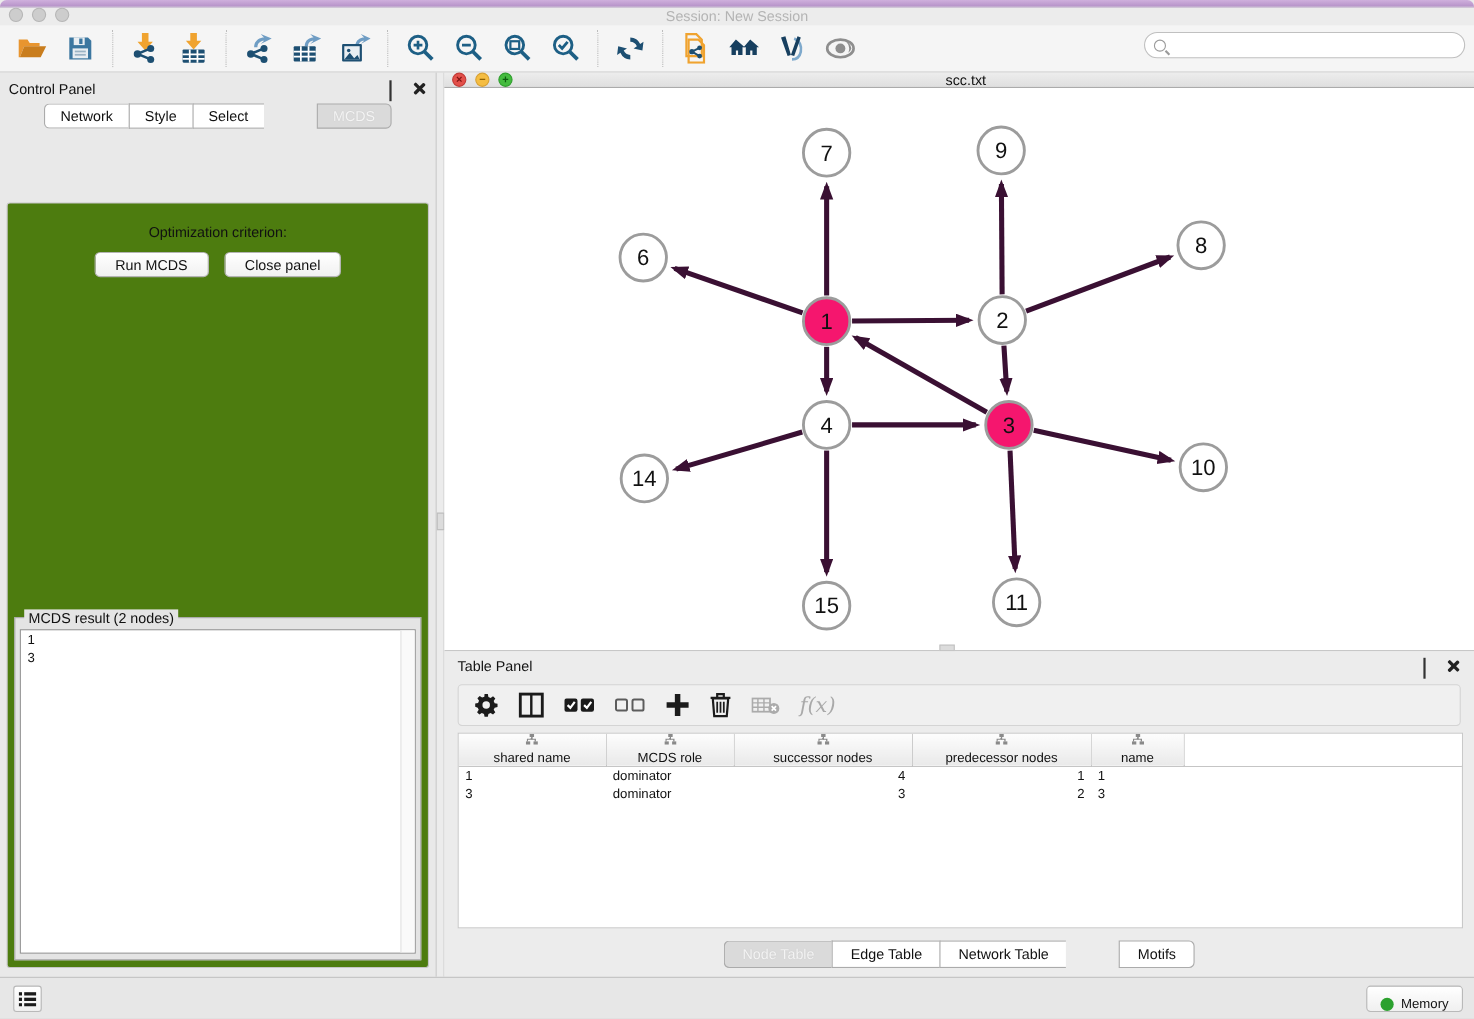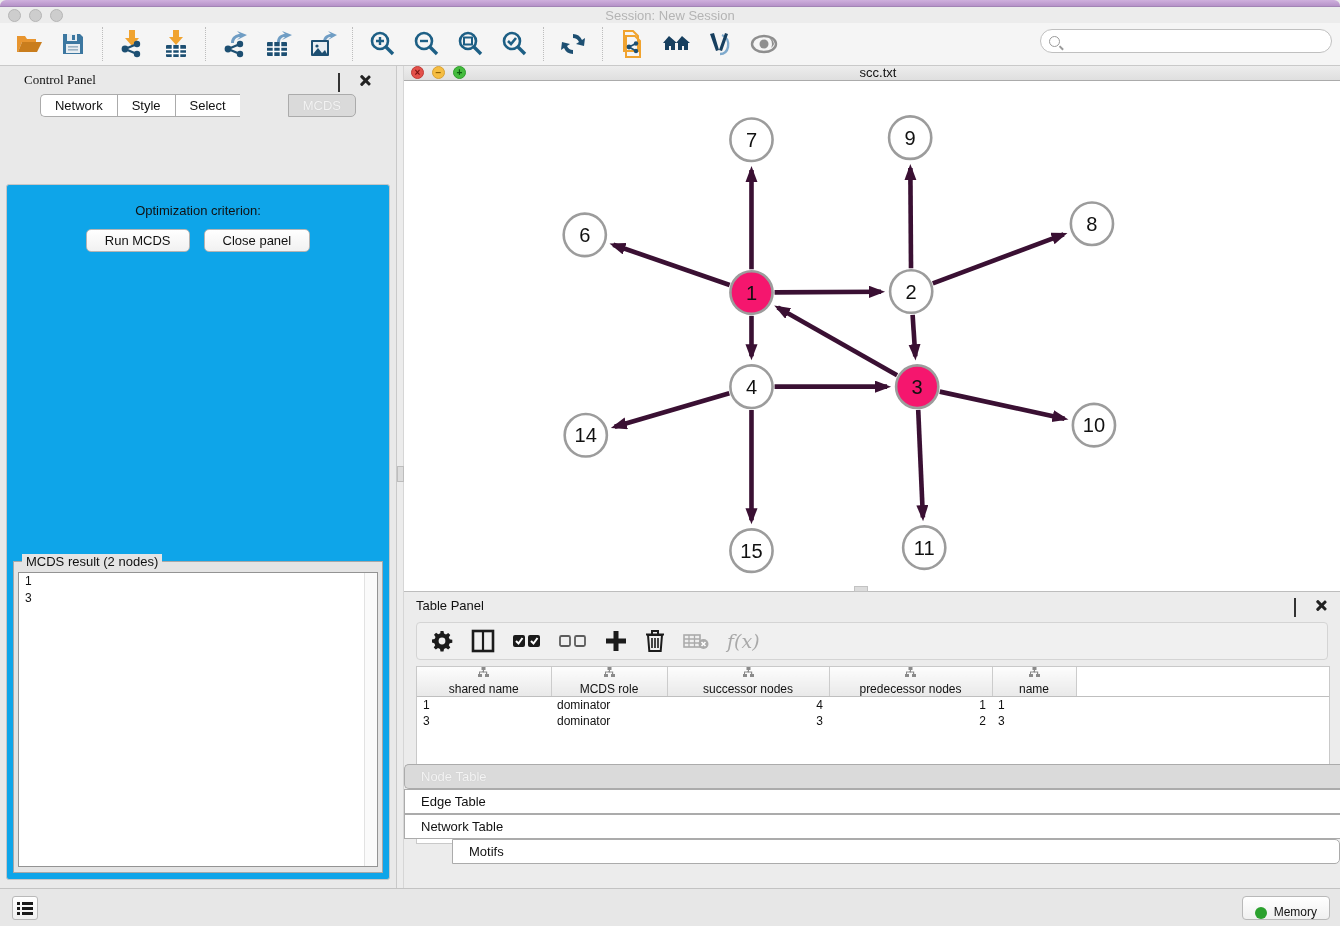--- a/index.html
+++ b/index.html
@@ -1,21 +1,21 @@
 <!DOCTYPE html>
 <html><head>
 <meta charset="utf-8">
 <style>
   * { margin:0; padding:0; box-sizing:border-box; }
   html,body { width:1340px; height:926px; font-family:"Liberation Sans", sans-serif; background:#d8d8d8; }
   .window { position:relative; width:1340px; height:926px; background:#ececec; overflow:hidden; }
 
   
   .accent-strip { height:7px; background:linear-gradient(180deg,#cfb0dd,#b692c8); border-bottom:1px solid #a284b5; border-radius:6px 6px 0 0; }
-  .titlebar { height:16px; background:#ececec; position:relative; display:flex; align-items:center; }
+  .titlebar { height:16px; background:#ececec; position:relative; display:flex; align-items:flex-start; }
   .traffic { display:flex; gap:8px; margin-left:8px; }
   .tl { width:13px; height:13px; border-radius:50%; background:#cdcdcd; border:1px solid #b6b6b6; }
   .win-title { position:absolute; left:0; right:0; text-align:center; color:#b4b4b4; font-size:13px; }
 
   
   .toolbar { height:43px; background:#f5f5f5; border-bottom:1px solid #c9c9c9; display:flex; align-items:center; position:relative; }
   .tb-group { display:flex; align-items:center; gap:14px; padding:0 14px; }
   .tb-sep { width:1px; height:34px; border-left:1px dotted #bdbdbd; }
   .tb-ic { width:30px; height:30px; display:flex; align-items:center; justify-content:center; cursor:pointer; }
   .search-wrap { position:absolute; right:8px; top:6px; }
@@ -25,32 +25,32 @@
   .mag::after { content:""; position:absolute; width:5px; height:1.5px; background:#9a9a9a; transform:rotate(45deg); left:9px; top:10px; }
 
   
   .main { display:flex; height:822px; }
   .control-panel { width:396px; background:#e9e9e9; position:relative; }
   .v-split { width:8px; background:#ececec; border-left:1px solid #c9c9c9; border-right:1px solid #d6d6d6; position:relative; }
   .v-split .grip { position:absolute; left:0px; top:400px; width:7px; height:16px; background:#dcdcdc; border:1px solid #bdbdbd; }
   .right-col { flex:1; display:flex; flex-direction:column; }
 
   
-  .cp-header { height:28px; display:flex; align-items:center; padding:0 24px;font-family:Liberation Serif, serif; }
+  .cp-header { height:28px; display:flex; align-items:center; padding:0 8px; }
   .cp-title { font-size:13px; color:#111; flex:1; }
   .mini-btn { width:13px; height:13px; margin-left:8px; cursor:pointer; position:relative; }
   .mini-sq { border:1.5px solid #333; width:11px; height:11px; }
   .mini-x::before,.mini-x::after { content:""; position:absolute; left:5px; top:0; width:2.5px; height:13px; background:#222; border-radius:1px; }
   .mini-x::before { transform:rotate(45deg);} .mini-x::after { transform:rotate(-45deg);}
   .cp-tabs { display:flex; justify-content:center; position:relative; z-index:2; }
   .tab { font-size:13px; padding:3px 14px; background:#fff; border:1px solid #ababab; border-right:none; color:#111; cursor:pointer; }
   .tab:first-child { border-radius:5px 0 0 5px; }
   .tab:last-child { border-right:1px solid #ababab; border-radius:0 5px 5px 0;margin-left:48px; }
   .tab.active { background:#dadada; color:#f4f4f4; text-shadow:0 0 1px #c0c0c0; }
-  .cp-body { position:absolute; top:118px; bottom:8px; left:6px; right:6px; background:#0ea5e9; border:1px solid #c6c6c6; border-radius:3px; }
+  .cp-body { position:absolute; top:118px; bottom:8px; left:6px; right:6px; background:#4d7c0f; border:1px solid #c6c6c6; border-radius:3px; }
   .opt-label { text-align:center; font-size:13px; color:#111; margin-top:18px; }
   .dropdown { margin:8px auto 0; width:310px; height:24px; background:#fff; border:1px solid #b4b4b4; border-radius:5px; display:flex; align-items:center; padding:0 8px; cursor:pointer; }
   .dropdown .dd-text { flex:1; font-size:13px; color:#111; }
   .dd-arrows { display:flex; flex-direction:column; gap:2px; }
   .dd-arrows i { display:block; width:0; height:0; border-left:4px solid transparent; border-right:4px solid transparent; }
   .dd-up { border-bottom:5px solid #444; }
   .dd-down { border-top:5px solid #444; }
   .btn-row { display:flex; justify-content:center; gap:14px; margin-top:11px; }
   .pbtn { height:23px; padding:0 18px; background:linear-gradient(#ffffff,#f1f1f1); border:1px solid #b4b4b4; border-radius:5px; font-size:13px; color:#111; cursor:pointer; font-family:"Liberation Sans",sans-serif; }
   .groupbox { position:absolute; left:6px; right:6px; top:376px; bottom:6px; border:1px solid #a8a8a8; background:#e4e4e4; }
@@ -77,21 +77,21 @@
   .tp-toolbar { margin:4px 12px 0; height:38px; background:#f0f0f0; border:1px solid #d4d4d4; border-radius:4px; display:flex; align-items:center; gap:18px; padding:0 14px; }
   .tpi { display:flex; align-items:center; justify-content:center; height:26px; cursor:pointer; }
   .tpi.disabled { cursor:default; }
   .fx { font-family:"DejaVu Serif", serif; font-style:italic; font-size:19px; color:#a9a9a9; }
   .tbl-wrap { position:absolute; left:12px; right:10px; top:74px; bottom:44px; background:#fff; border:1px solid #c9c9c9; overflow:hidden; }
   table.grid { border-collapse:collapse; width:100%; table-layout:fixed; }
   .grid th { height:19px; background:linear-gradient(#fdfdfd,#e9e9e9); border-right:1px solid #cccccc; border-bottom:1px solid #bfbfbf; font-size:12px; font-weight:normal; color:#111; text-align:center; position:relative; }
   .grid th .th-inner { display:flex; align-items:center; justify-content:center; gap:5px;flex-direction:column; }
   .grid td { height:16px; font-size:12px; color:#111; padding:0 6px; white-space:nowrap; overflow:hidden; }
   .grid td.r { text-align:right; } .grid td.l { text-align:left; }
-  .tp-tabs { position:absolute; bottom:24px; left:0; right:0; display:flex; justify-content:center;flex-direction:column; }
+  .tp-tabs { position:absolute; bottom:8px; left:0; right:0; display:flex; justify-content:center; }
   .tp-tabs .tab { padding:4px 16px; }
 
   
   .statusbar { height:38px; background:#e7e7e7; border-top:1px solid #c3c3c3; display:flex; align-items:center; padding:0 12px; position:relative; }
   .sq-btn { width:26px; height:24px; background:linear-gradient(#fff,#f0f0f0); border:1px solid #b9b9b9; border-radius:3px; display:flex; align-items:center; justify-content:center; cursor:pointer; }
   .mem-btn { position:absolute; right:10px; height:24px; padding:0 12px; background:linear-gradient(#fff,#f0f0f0); border:1px solid #b9b9b9; border-radius:4px; display:flex; align-items:flex-end; gap:7px; font-size:12px; color:#111; cursor:pointer; }
   .mem-dot { width:12px; height:12px; border-radius:50%; background:#2ba12e; }
 </style>
 </head>
 <body>

